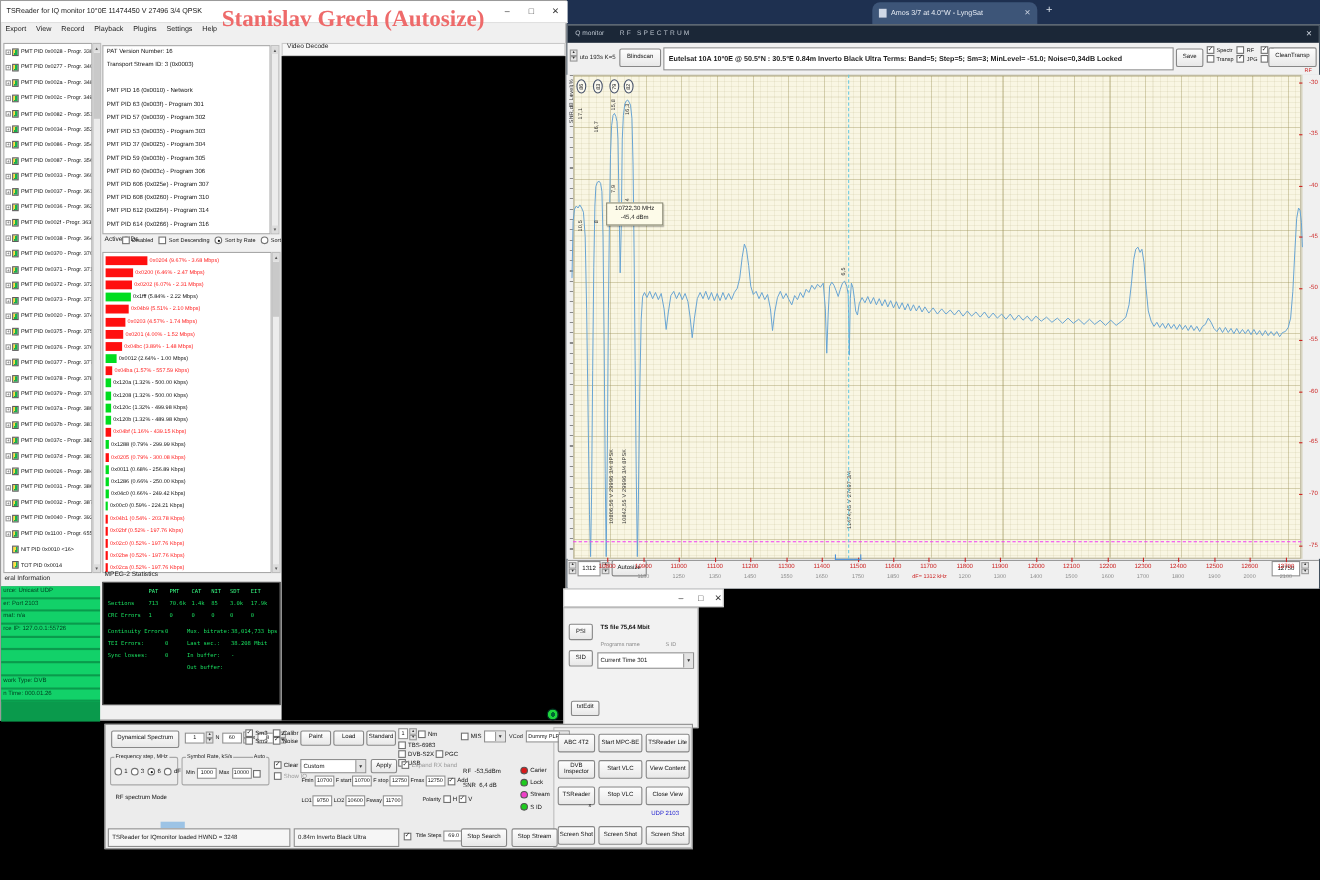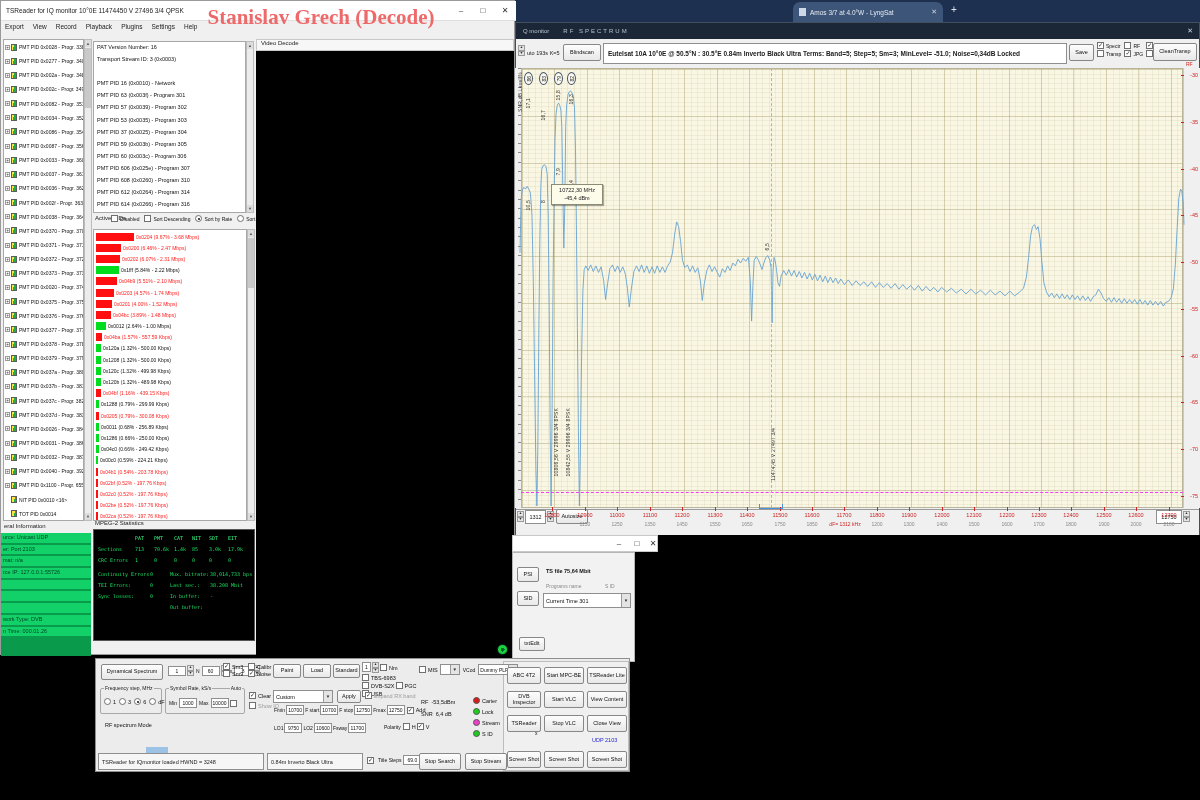--- a/index.html
+++ b/index.html
@@ -156,21 +156,21 @@
     <span class="newtab">+</span>
   </div>
 
   <div class="abs" id="leftwin">
     <div id="ltitle">
       <span>TSReader for IQ monitor   10°0E   11474450 V 27496 3/4 QPSK</span>
     </div>
     <span class="wctl" style="left:452px">–</span>
     <span class="wctl" style="left:474px">□</span>
     <span class="wctl" style="left:496px">✕</span>
-    <div id="overlaytitle">Stanislav Grech (Decode)</div>
+    <div id="overlaytitle">Stanislav Grech (Autosize)</div>
     <div id="menu">
         <span class="mitem">Export</span>
         <span class="mitem">View</span>
         <span class="mitem">Record</span>
         <span class="mitem">Playback</span>
         <span class="mitem">Plugins</span>
         <span class="mitem">Settings</span>
         <span class="mitem">Help</span>
       </div>
 

